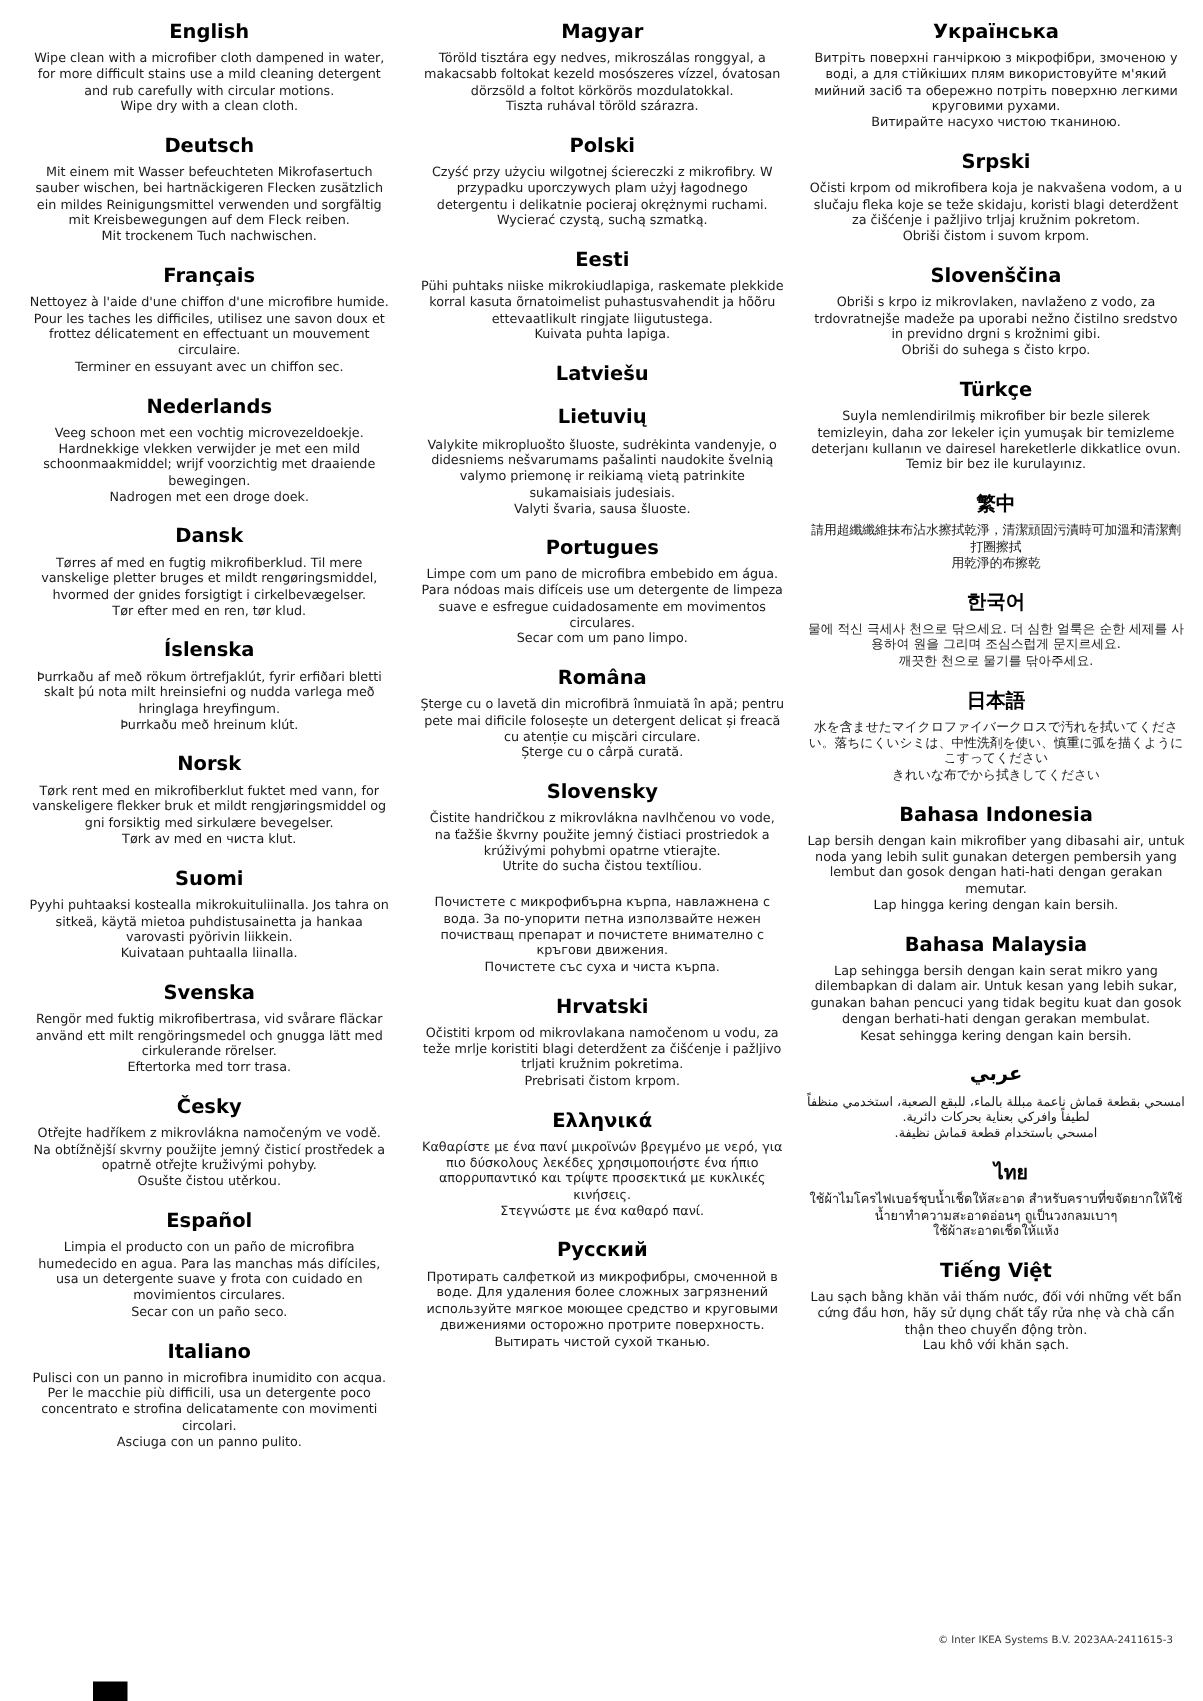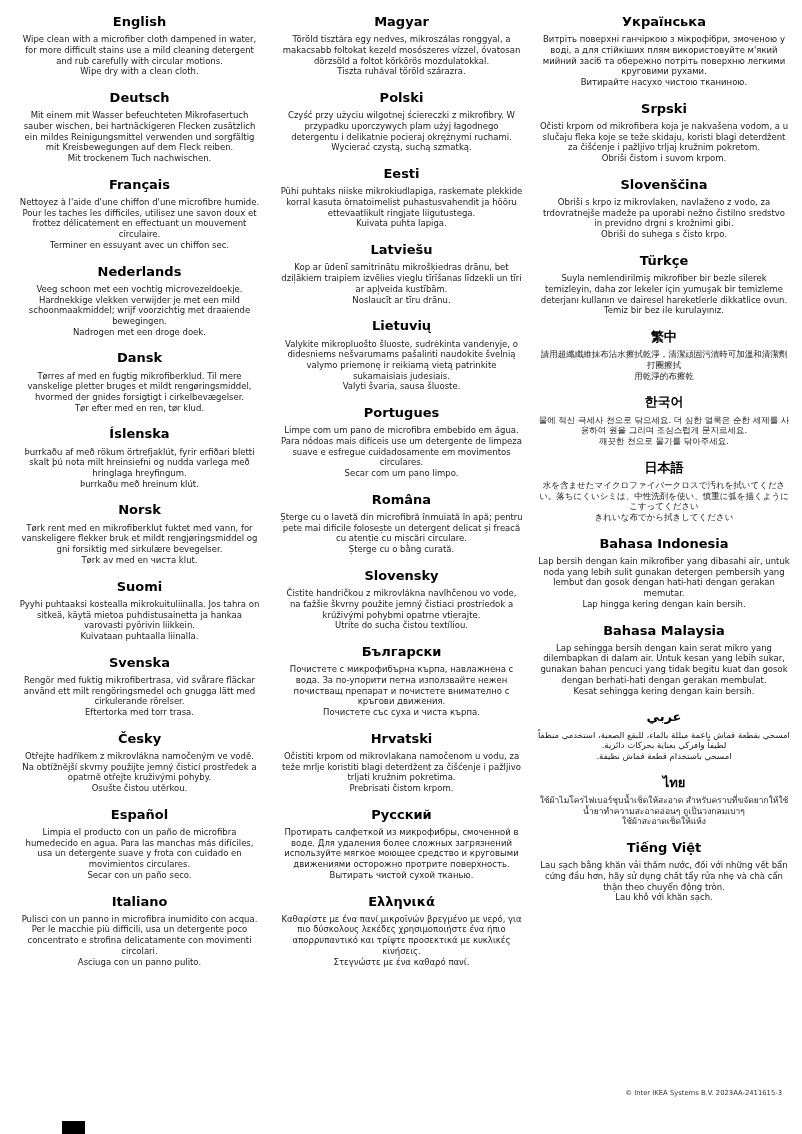--- a/index.html
+++ b/index.html
@@ -173,24 +173,20 @@
   <section class="lang-section">
     <h2 class="lang-heading">Eesti</h2>
     <div class="lang-body">
           <p>Pühi puhtaks niiske mikrokiudlapiga, raskemate plekkide korral kasuta õrnatoimelist puhastusvahendit ja hõõru ettevaatlikult ringjate liigutustega.</p>
           <p>Kuivata puhta lapiga.</p>
         </div>
   </section>
 
   <section class="lang-section">
     <h2 class="lang-heading">Latviešu</h2>
-    <div class="lang-body">
-          <p>Kop ar ūdenī samitrinātu mikrošķiedras drānu, bet dziļākiem traipiem izvēlies vieglu tīrīšanas līdzekli un tīri ar apļveida kustībām.</p>
-          <p>Noslaucīt ar tīru drānu.</p>
-        </div>
   </section>
 
   <section class="lang-section">
     <h2 class="lang-heading">Lietuvių</h2>
     <div class="lang-body">
           <p>Valykite mikropluošto šluoste, sudrėkinta vandenyje, o didesniems nešvarumams pašalinti naudokite švelnią valymo priemonę ir reikiamą vietą patrinkite sukamaisiais judesiais.</p>
           <p>Valyti švaria, sausa šluoste.</p>
         </div>
   </section>
 
@@ -199,61 +195,60 @@
     <div class="lang-body">
           <p>Limpe com um pano de microfibra embebido em água. Para nódoas mais difíceis use um detergente de limpeza suave e esfregue cuidadosamente em movimentos circulares.</p>
           <p>Secar com um pano limpo.</p>
         </div>
   </section>
 
   <section class="lang-section">
     <h2 class="lang-heading">Româna</h2>
     <div class="lang-body">
           <p>Șterge cu o lavetă din microfibră înmuiată în apă; pentru pete mai dificile folosește un detergent delicat și freacă cu atenție cu mișcări circulare.</p>
-          <p>Șterge cu o bằng curată.</p>
+          <p>Șterge cu o cârpă curată.</p>
         </div>
   </section>
 
   <section class="lang-section">
     <h2 class="lang-heading">Slovensky</h2>
     <div class="lang-body">
           <p>Čistite handričkou z mikrovlákna navlhčenou vo vode, na ťažšie škvrny použite jemný čistiaci prostriedok a krúživými pohybmi opatrne vtierajte.</p>
           <p>Utrite do sucha čistou textíliou.</p>
         </div>
   </section>
 
   <section class="lang-section">
-    <h2 class="lang-heading">Български</h2>
     <div class="lang-body">
           <p>Почистете с микрофибърна кърпа, навлажнена с вода. За по-упорити петна използвайте нежен почистващ препарат и почистете внимателно с кръгови движения.</p>
           <p>Почистете със суха и чиста кърпа.</p>
         </div>
   </section>
 
   <section class="lang-section">
     <h2 class="lang-heading">Hrvatski</h2>
     <div class="lang-body">
           <p>Očistiti krpom od mikrovlakana namočenom u vodu, za teže mrlje koristiti blagi deterdžent za čišćenje i pažljivo trljati kružnim pokretima.</p>
           <p>Prebrisati čistom krpom.</p>
         </div>
   </section>
 
   <section class="lang-section">
+    <h2 class="lang-heading">Ελληνικά</h2>
+    <div class="lang-body">
+          <p>Καθαρίστε με ένα πανί μικροϊνών βρεγμένο με νερό, για πιο δύσκολους λεκέδες χρησιμοποιήστε ένα ήπιο απορρυπαντικό και τρίψτε προσεκτικά με κυκλικές κινήσεις.</p>
+          <p>Στεγνώστε με ένα καθαρό πανί.</p>
+        </div>
+  </section>
+
+  <section class="lang-section">
     <h2 class="lang-heading">Русский</h2>
     <div class="lang-body">
           <p>Протирать салфеткой из микрофибры, смоченной в воде. Для удаления более сложных загрязнений используйте мягкое моющее средство и круговыми движениями осторожно протрите поверхность.</p>
           <p>Вытирать чистой сухой тканью.</p>
-        </div>
-  </section>
-
-  <section class="lang-section">
-    <h2 class="lang-heading">Ελληνικά</h2>
-    <div class="lang-body">
-          <p>Καθαρίστε με ένα πανί μικροϊνών βρεγμένο με νερό, για πιο δύσκολους λεκέδες χρησιμοποιήστε ένα ήπιο απορρυπαντικό και τρίψτε προσεκτικά με κυκλικές κινήσεις.</p>
-          <p>Στεγνώστε με ένα καθαρό πανί.</p>
         </div>
   </section>
 </div>
   <div class="col" id="col-2">
   <section class="lang-section">
     <h2 class="lang-heading">Українська</h2>
     <div class="lang-body">
           <p>Витріть поверхні ганчіркою з мікрофібри, змоченою у воді, а для стійкіших плям використовуйте м'який мийний засіб та обережно потріть поверхню легкими круговими рухами.</p>
           <p>Витирайте насухо чистою тканиною.</p>
         </div>

